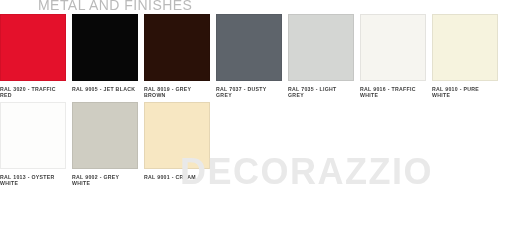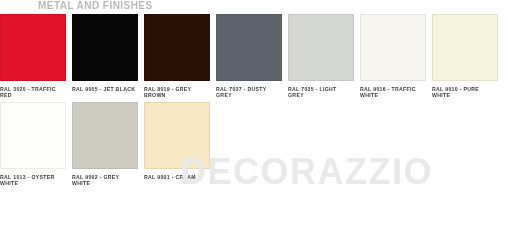--- a/index.html
+++ b/index.html
@@ -18,24 +18,24 @@
     position: relative;
     width: 508px;
     height: 199px;
     background: #ffffff;
     overflow: hidden;
   }
   .section-title {
     position: absolute;
     left: 2px;
     top: 0px;
-    font-size: 10px;
+    font-size: 14px;
     letter-spacing: 0.45px;
     color: #b9b9b9;
-    font-weight: 700;
+    font-weight: 400;
     white-space: nowrap;
     line-height: 11px;
     text-transform: uppercase;
     padding-left: 36px;
   }
   .watermark {
     position: absolute;
     left: 180px;
     top: 152px;
     font-size: 36px;

